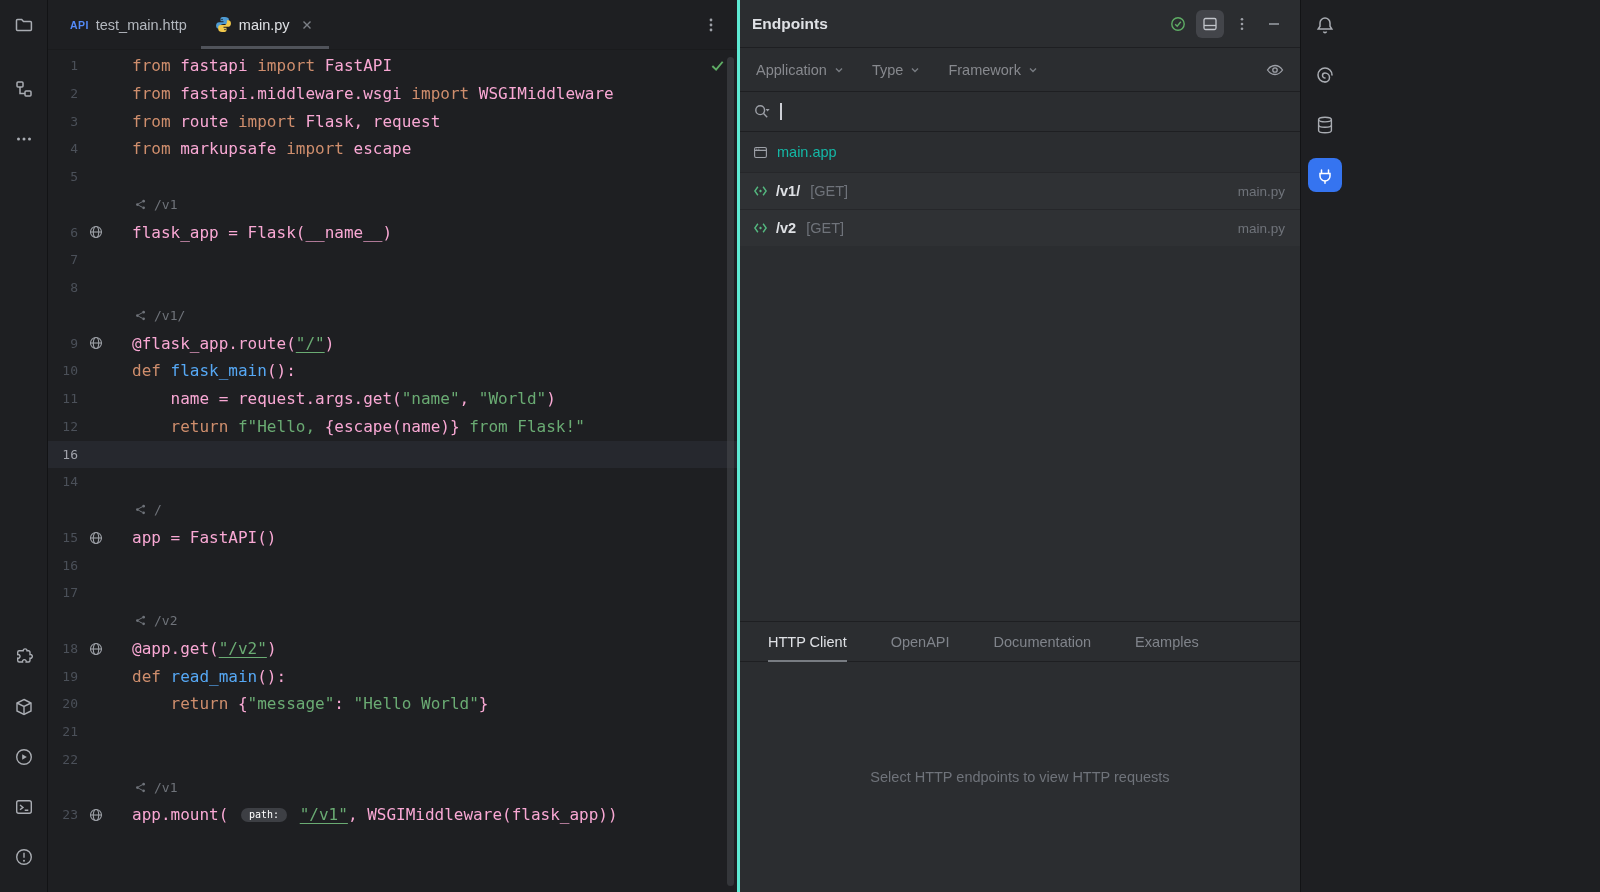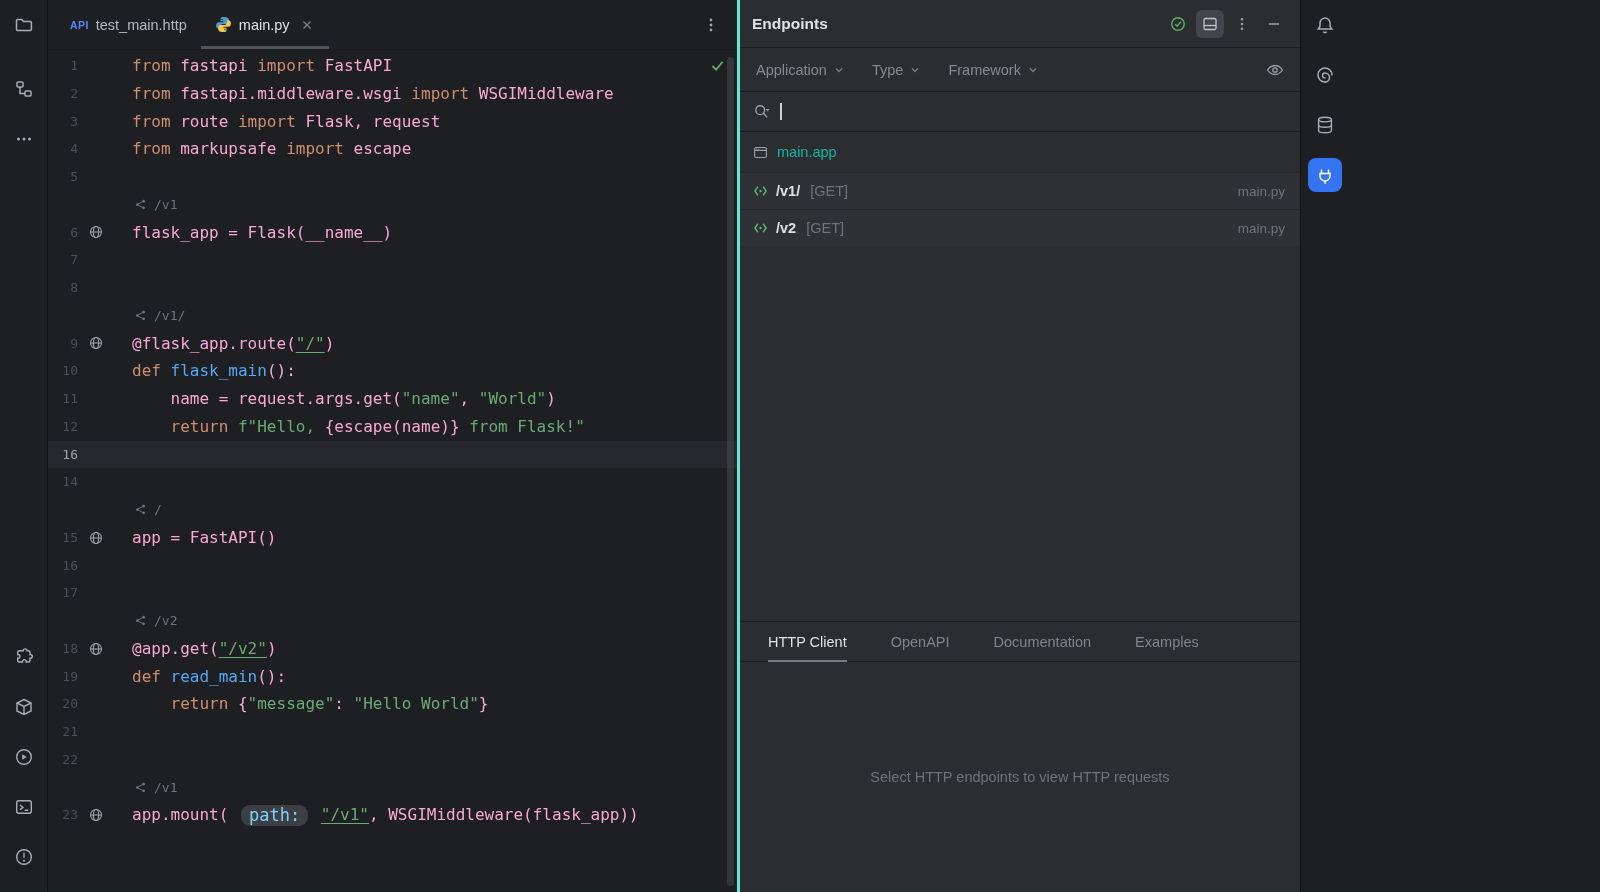--- a/index.html
+++ b/index.html
@@ -44,22 +44,22 @@
   .lnum{width:30px;text-align:right;color:#4b5059;font-size:13px;
         font-family:"DejaVu Sans Mono",monospace}
   .crow.current .lnum{color:#a1a3ab}
   .gico{width:20px;margin-left:8px;display:flex;align-items:center;justify-content:center}
   .cbody{flex:1;display:flex;align-items:center}
   .tk-kw{color:#cf8e6d}
   .tk-pl{color:#f9a8d4}
   .tk-str{color:#6aab73}
   .tk-strlink{color:#6aab73;text-decoration:underline;text-underline-offset:3px}
   .tk-fn{color:#56a8f5}
-  .tk-chip{background:#3d3f44;color:#7dd3fc;border-radius:9px;padding:2px 8px;
-           font-size:17px;line-height:1;margin:0 3px;display:inline-block}
+  .tk-chip{background:#3d3f44;color:#ffffff;border-radius:9px;padding:2px 8px;
+           font-size:10px;line-height:1;margin:0 3px;display:inline-block}
   .inlay{display:inline-flex;align-items:center;gap:8px;color:#6f737a;font-size:13px;margin-left:3px;cursor:pointer}
   .inspection{position:absolute;top:8px;right:12px}
   .scrollbar{position:absolute;top:7px;right:3px;bottom:6px;width:7px;
              background:#47494e;opacity:.55;border-radius:4px}
 
   
   .panel{width:563px;flex:none;background:#2b2d30;border-left:3px solid #5eead4;
          display:flex;flex-direction:column;font-size:14.5px}
   .panel-header{height:47px;display:flex;align-items:center;padding:0 12px;flex:none}
   .panel-title{font-size:15.5px;font-weight:700;color:#dfe1e5}

